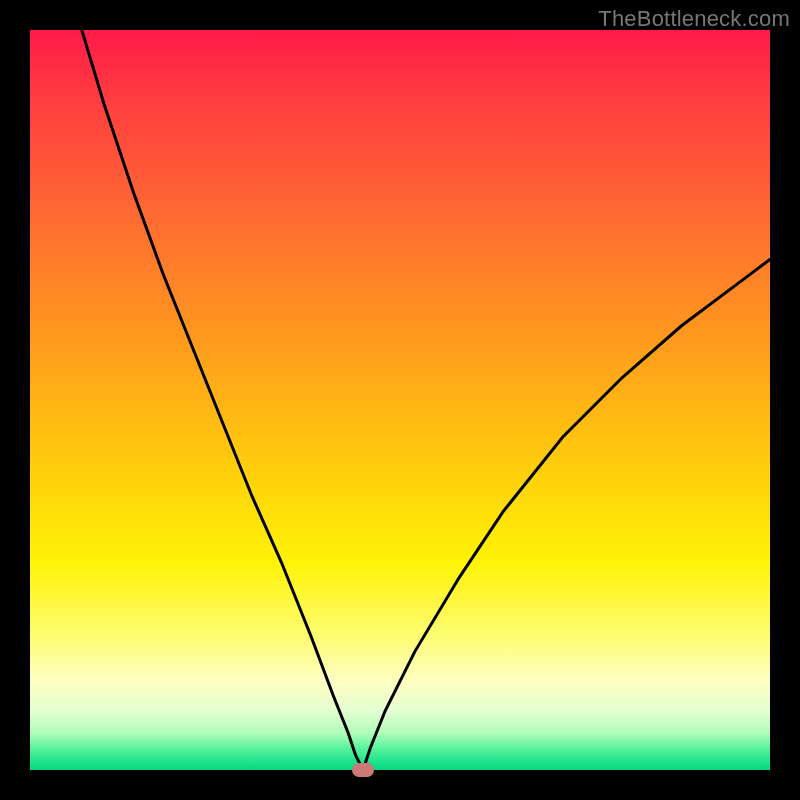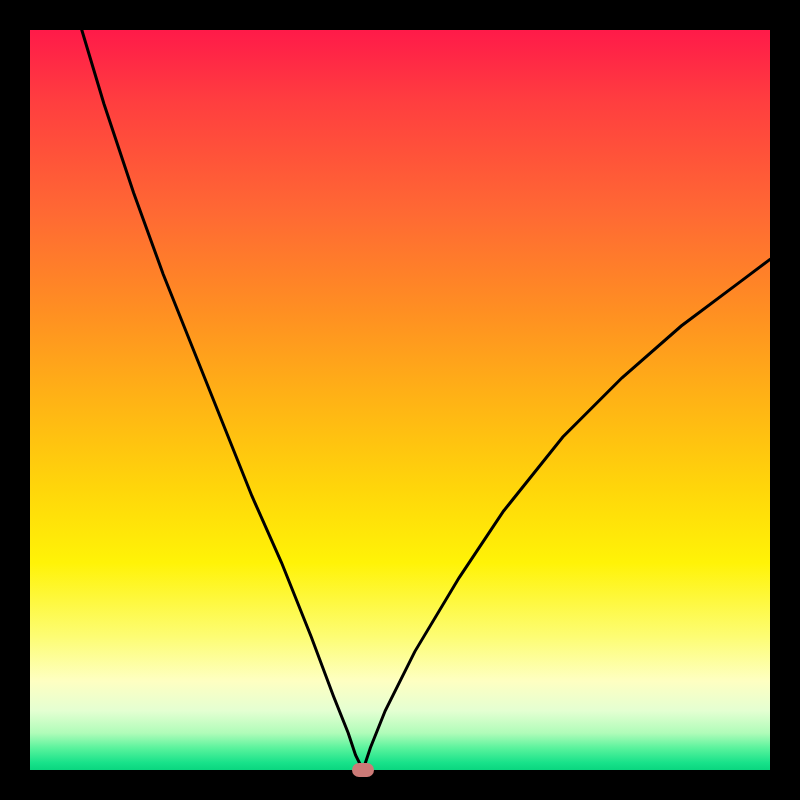--- a/index.html
+++ b/index.html
@@ -72,20 +72,21 @@
     right: 10px;
     color: #777;
     font-size: 22px;
     letter-spacing: 0.2px;
   }
 </style>
 </head>
 <body>
 
 <div class="frame">
+  <div class="watermark">TheBottleneck.com</div>
 
   <div class="plot-area">
     <div class="gradient"></div>
 
     <svg class="curve-svg" viewBox="0 0 740 740" preserveAspectRatio="none">
       <path fill="none" stroke="#000" stroke-width="3" stroke-linecap="round" d="M51.8 0.0 L74.0 74.0 L103.6 162.8 L133.2 244.2 L162.8 318.2 L192.4 392.2 L222.0 466.2 L251.6 532.8 L281.2 606.8 L303.4 666.0 L318.2 703.0 L325.6 725.2 L333.0 740.0 L340.4 717.8 L355.2 680.8 L384.8 621.6 L429.2 547.6 L473.6 481.0 L532.8 407.0 L592.0 347.8 L651.2 296.0 L710.4 251.6 L740.0 229.4"></path>
     </svg>
 
     <div class="marker" style="left: 333px; top: 740px;"></div>
   </div>

